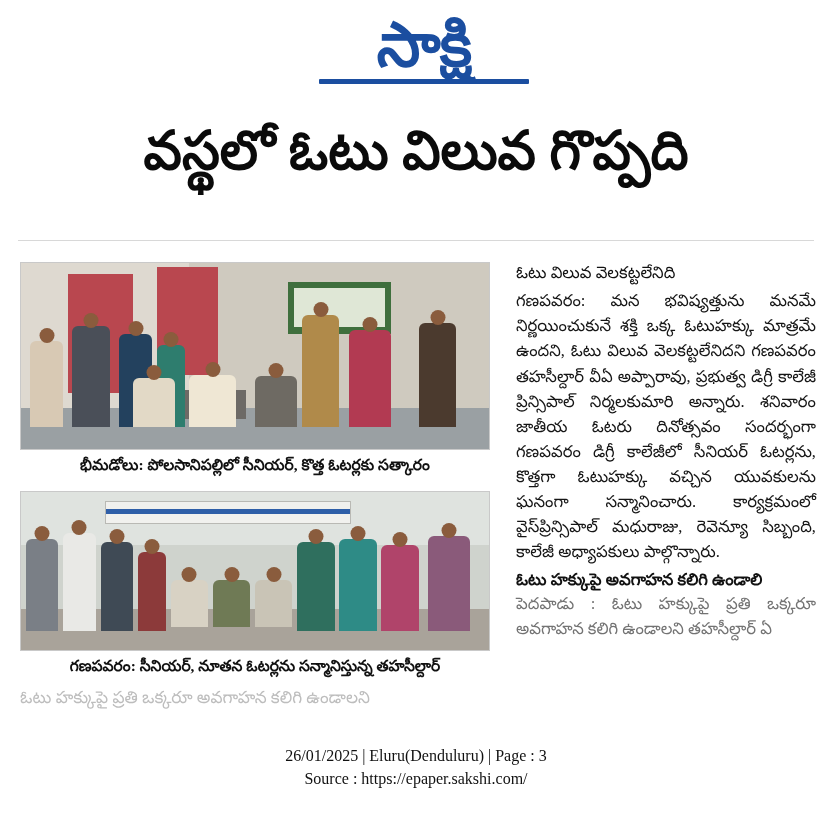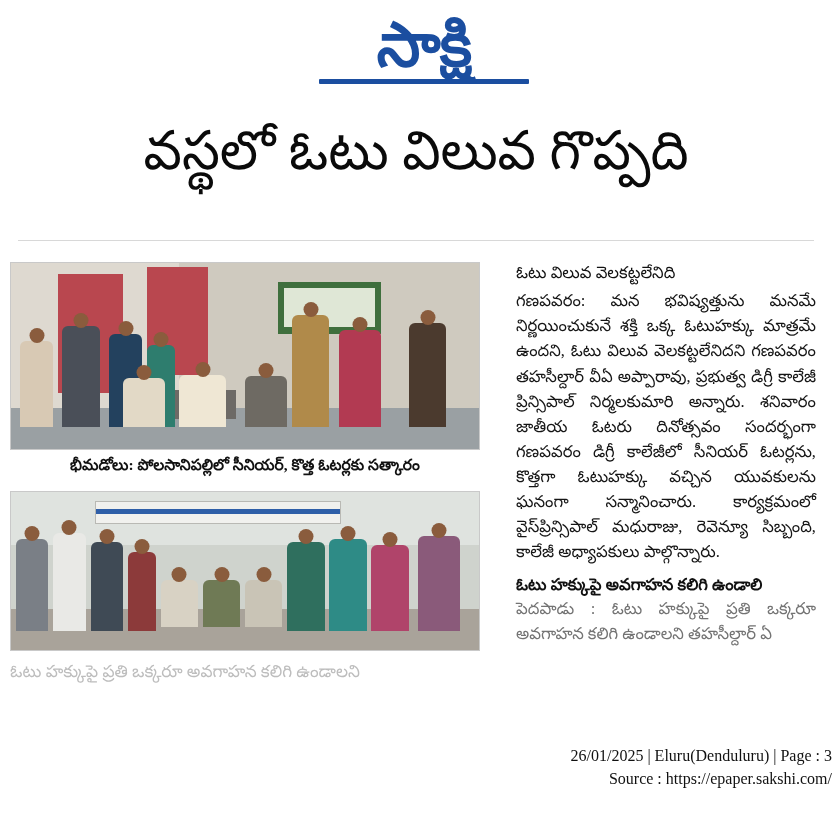--- a/index.html
+++ b/index.html
@@ -48,41 +48,41 @@
   }
 
   
   .headline {
     position: absolute;
     top: 118px;
     left: 0;
     width: 832px;
     text-align: center;
     font-family: "Liberation Serif", serif;
-    font-weight: normal;
+    font-weight: bold;
     font-size: 54px;
     color: #0a0a0a;
     line-height: 1.25;
     white-space: nowrap;
   }
 
   
   .top-divider {
     position: absolute;
     top: 240px;
     left: 18px;
     width: 796px;
     height: 1px;
     background: #d8d8d8;
   }
 
   
   .photo-col {
     position: absolute;
-    left: 10px;
+    left: 20px;
     top: 262px;
     width: 470px;
   }
   .photo-frame {
     width: 470px;
     border: 1px solid #c9c9c9;
     box-sizing: border-box;
     overflow: hidden;
     position: relative;
     background: #cfd4d8;
@@ -132,33 +132,33 @@
     line-height: 1.52;
     text-align: justify;
     text-justify: inter-word;
   }
   .subhead2 {
     font-family: "Liberation Serif", serif;
     font-weight: bold;
     font-size: 16.5px;
     color: #111;
     line-height: 1.35;
-    margin-top: 10px;
+    margin-top: 5px;
   }
   .fade-bottom {
     color: #737373;
   }
 
   
   .footer {
     position: absolute;
     left: 0;
     bottom: 26px;
     width: 832px;
-    text-align: right;
+    text-align: center;
     font-family: "Liberation Serif", serif;
     font-size: 16px;
     color: #111;
     line-height: 1.45;
   }
 
   
   .scene { position: absolute; inset: 0; }
   .p1-wall-left { position:absolute; left:0; top:0; width:36%; height:100%; background:#ded9d0; }
   .p1-wall-right { position:absolute; left:36%; top:0; width:64%; height:100%; background:#cfcabf; }
@@ -279,20 +279,21 @@
             <span class="head"></span>
           </div>
         <div class="person" style="left:77%; width:8%; height:54%; background:#b0446a;">
             <span class="head"></span>
           </div>
         <div class="person" style="left:87%; width:9%; height:60%; background:#8a5a7a;">
             <span class="head"></span>
           </div>
       </div>
     </div>
+    <div class="caption">గణపవరం: సీనియర్, నూతన ఓటర్లను సన్మానిస్తున్న తహసీల్దార్</div>
 
     <div class="faded-text">ఓటు హక్కుపై ప్రతి ఒక్కరూ అవగాహన కలిగి ఉండాలని</div>
   </div>
 
   <div class="article-col">
     <div class="subhead">ఓటు విలువ వెలకట్టలేనిది</div>
     <div class="body-text">గణపవరం: మన భవిష్యత్తును మనమే నిర్ణయించుకునే శక్తి ఒక్క ఓటుహక్కు మాత్రమే ఉందని, ఓటు విలువ వెలకట్టలేనిదని గణపవరం తహసీల్దార్ వీఏ అప్పారావు, ప్రభుత్వ డిగ్రీ కాలేజీ ప్రిన్సిపాల్ నిర్మలకుమారి అన్నారు. శనివారం జాతీయ ఓటరు దినోత్సవం సందర్భంగా గణపవరం డిగ్రీ కాలేజీలో సీనియర్ ఓటర్లను, కొత్తగా ఓటుహక్కు వచ్చిన యువకులను ఘనంగా సన్మానించారు. కార్యక్రమంలో వైస్‌ప్రిన్సిపాల్ మధురాజు, రెవెన్యూ సిబ్బంది, కాలేజీ అధ్యాపకులు పాల్గొన్నారు.</div>
     <div class="subhead2">ఓటు హక్కుపై అవగాహన కలిగి ఉండాలి</div>
     <div class="body-text fade-bottom">పెదపాడు : ఓటు హక్కుపై ప్రతి ఒక్కరూ అవగాహన కలిగి ఉండాలని తహసీల్దార్ ఏ</div>
   </div>

